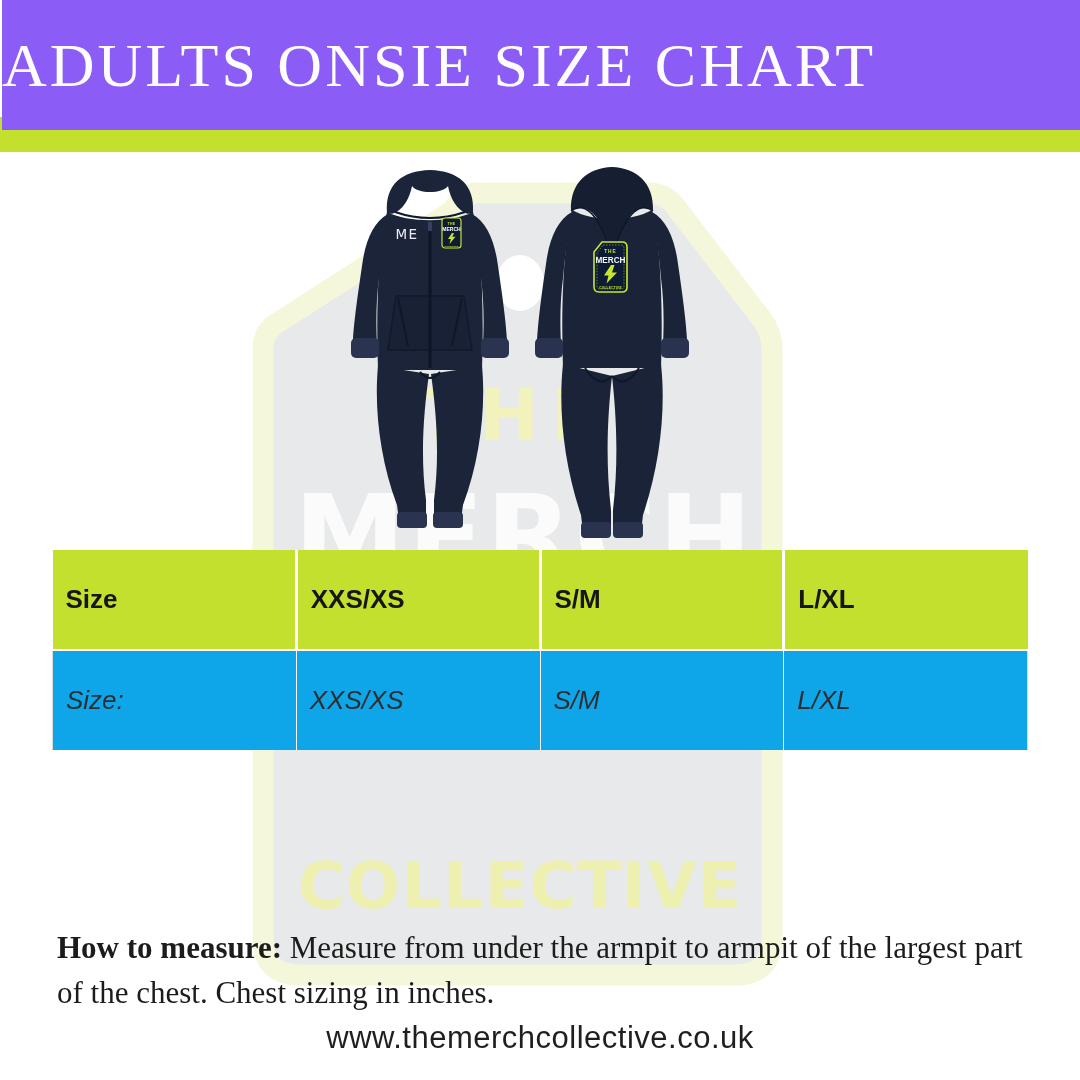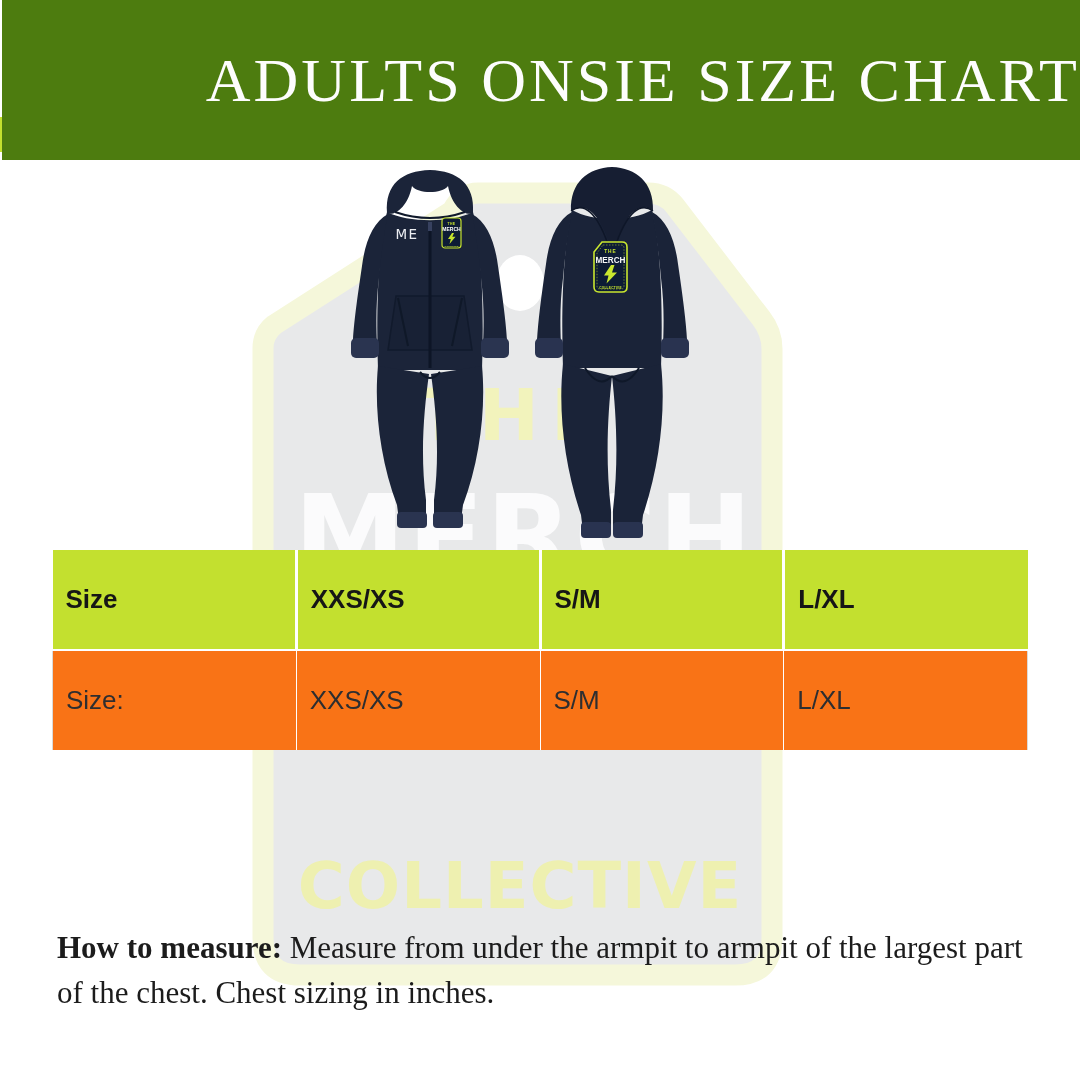--- a/index.html
+++ b/index.html
@@ -1,42 +1,42 @@
 <!DOCTYPE html>
 <html><head>
 <meta charset="utf-8">
 <style>
   html,body{margin:0;padding:0;background:#ffffff;}
   #page{position:relative;width:1080px;height:1080px;background:#ffffff;overflow:hidden;
         font-family:"Liberation Sans",sans-serif;}
 
   
   .green-stripe{position:absolute;left:0;top:117px;width:1080px;height:35px;background:#c3e02f;z-index:2;}
-  .navy-bar{position:absolute;left:2px;top:0;width:1078px;height:160px;background:#4d7c0f;z-index:3;
-            display:flex;align-items:center;justify-content:flex-end;}
+  .navy-bar{position:absolute;left:2px;top:0;width:1078px;height:130px;background:#8b5cf6;z-index:3;
+            display:flex;align-items:center;justify-content:flex-start;}
   .title{color:#fdfdfd;font-family:"Liberation Serif","DejaVu Serif",serif;
          font-size:62px;letter-spacing:3px;font-weight:400;white-space:nowrap;}
 
   
   .watermark{position:absolute;left:0;top:0;z-index:1;}
   .wm-txt{font-family:"DejaVu Sans","Liberation Sans",sans-serif;font-weight:800;}
 
   
   .onesies{position:absolute;left:300px;top:160px;z-index:4;}
 
   
   .size-table{position:absolute;left:52px;top:550px;width:976px;z-index:5;
               border-collapse:collapse;table-layout:fixed;}
   .size-table td{height:99px;vertical-align:middle;padding:0 0 0 13px;
                  font-size:26px;color:#2e2e30;}
   .size-table .hrow td{background:#c3e02f;font-weight:700;color:#161616;
                        border-right:3px solid #ffffff;border-bottom:2px solid #ffffff;}
   .size-table .hrow td:last-child{border-right:none;}
-  .size-table .r1 td{background:#f97316;border-right:1px solid #ffffff;
-                     border-left:1px solid #dadada;}
+  .size-table .r1 td{background:#0ea5e9;border-right:1px solid #ffffff;
+                     border-left:1px solid #dadada;font-style:italic;}
   .size-table .r1 td + td{border-left:none;}
   .size-table .r1 td:last-child{border-right:1px solid #dadada;}
   .size-table .r2 td{background:#ffffff;border:1px solid #d9d9d9;border-top:1px solid #e4e4e4;}
 
   
   .note{position:absolute;left:57px;top:926px;width:980px;z-index:6;
         font-family:"Liberation Serif","DejaVu Serif",serif;font-size:31px;
         line-height:1.45;color:#1c1c1c;}
   .note b{font-weight:700;}
   .website{position:absolute;left:0;top:1020px;width:1080px;text-align:center;z-index:6;
@@ -127,14 +127,15 @@
         <td>Size:</td>
         <td>XXS/XS</td>
         <td>S/M</td>
         <td>L/XL</td>
       </tr>
     </tbody>
   </table>
 
   <div class="note"><b>How to measure:</b><span> Measure from under the armpit to armpit of the largest part of the chest. Chest sizing in inches.</span></div>
 
+  <div class="website">www.themerchcollective.co.uk</div>
 
 </div>
 
 </body></html>

